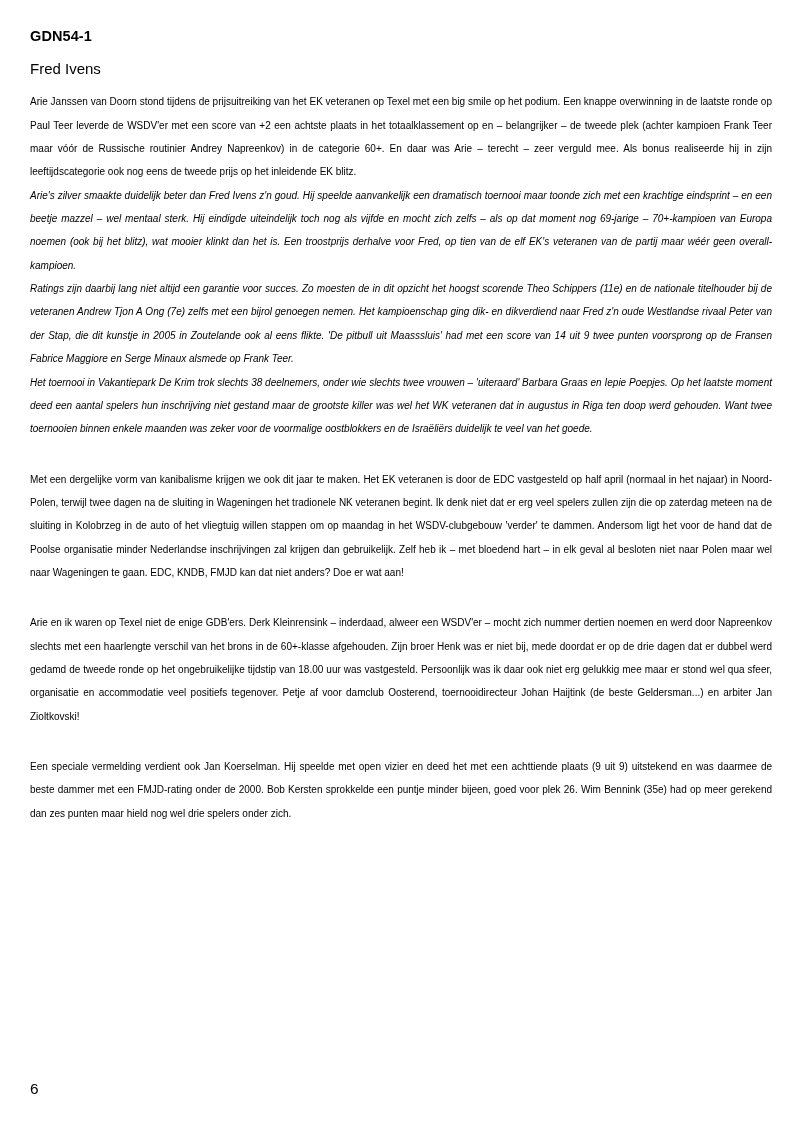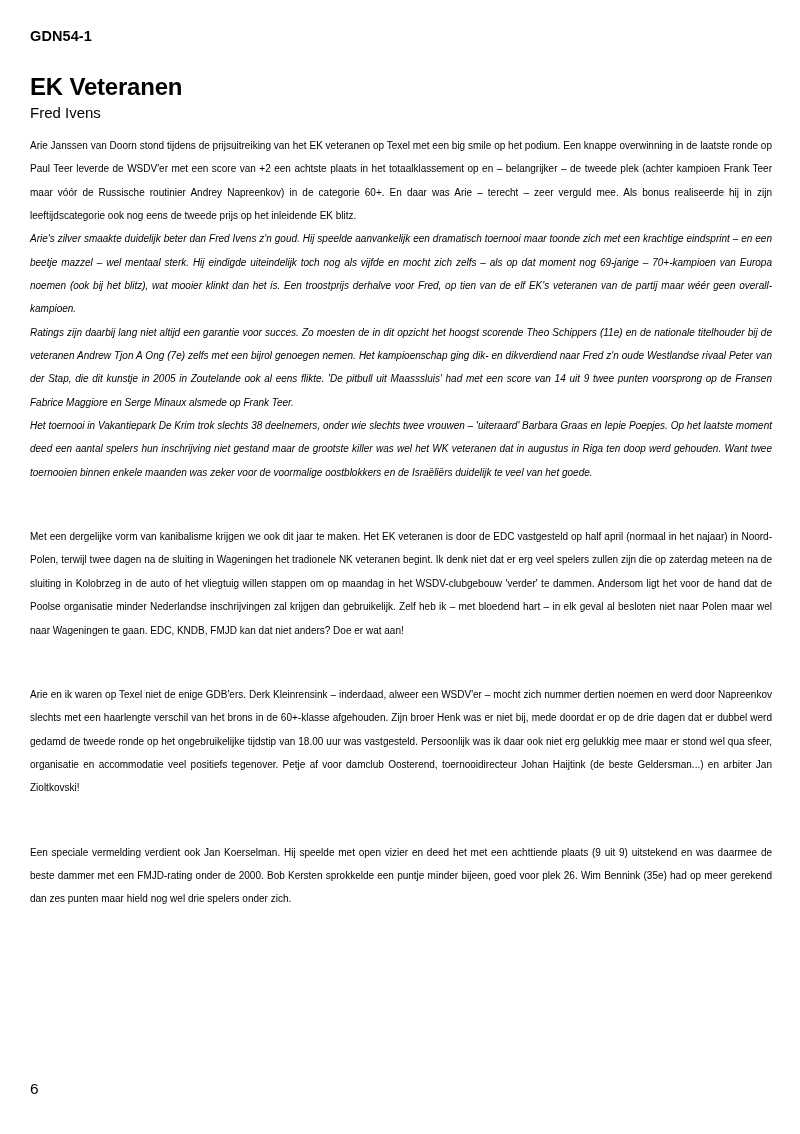--- a/index.html
+++ b/index.html
@@ -26,21 +26,21 @@
     position: absolute;
     left: 30px;
     top: 28px;
     width: 742px;
   }
   .doc-code {
     font-size: 14.5px;
     font-weight: bold;
     letter-spacing: 0.1px;
     line-height: 1.2;
-    margin: 0 0 28px 0;
+    margin: 0 0 15px 0;
   }
   .doc-title {
     font-size: 24px;
     font-weight: bold;
     line-height: 1.15;
     letter-spacing: -0.2px;
     margin: 0 0 3px 0;
   }
   .doc-author {
     font-size: 15px;
@@ -58,40 +58,39 @@
   }
   .body-text .blk {
     display: block;
     margin: 0;
   }
   .body-text .blk + .blk {
     margin-top: 0;
     font-style: italic;
   }
   .group + .group {
-    margin-top: 41px;
+    margin-top: 27px;
   }
   .page-number {
     position: absolute;
     left: 30px;
     top: 1080px;
     font-size: 15.4px;
     line-height: 1.2;
   }
 </style>
 </head>
 <body>
 
 <div class="page">
 
   <div class="content">
 
     <div class="doc-code">GDN54-1</div>
 
-    <h1 class="doc-title">EK Veteranen</h1>
 
     <div class="doc-author">Fred Ivens</div>
 
     <div class="group">
       <p class="body-text">
         <span class="blk">Arie Janssen van Doorn stond tijdens de prijsuitreiking van het EK veteranen op Texel met een big smile op het podium. Een knappe overwinning in de laatste ronde op Paul Teer leverde de WSDV'er met een score van +2 een achtste plaats in het totaalklassement op en – belangrijker – de tweede plek (achter kampioen Frank Teer maar vóór de Russische routinier Andrey Napreenkov) in de categorie 60+. En daar was Arie – terecht – zeer verguld mee. Als bonus realiseerde hij in zijn leeftijdscategorie ook nog eens de tweede prijs op het inleidende EK blitz.</span>
         <span class="blk">Arie's zilver smaakte duidelijk beter dan Fred Ivens z'n goud. Hij speelde aanvankelijk een dramatisch toernooi maar toonde zich met een krachtige eindsprint – en een beetje mazzel – wel mentaal sterk. Hij eindigde uiteindelijk toch nog als vijfde en mocht zich zelfs – als op dat moment nog 69-jarige – 70+-kampioen van Europa noemen (ook bij het blitz), wat mooier klinkt dan het is. Een troostprijs derhalve voor Fred, op tien van de elf EK's veteranen van de partij maar wéér geen overall-kampioen.</span>
         <span class="blk">Ratings zijn daarbij lang niet altijd een garantie voor succes. Zo moesten de in dit opzicht het hoogst scorende Theo Schippers (11e) en de nationale titelhouder bij de veteranen Andrew Tjon A Ong (7e) zelfs met een bijrol genoegen nemen. Het kampioenschap ging dik- en dikverdiend naar Fred z'n oude Westlandse rivaal Peter van der Stap, die dit kunstje in 2005 in Zoutelande ook al eens flikte. 'De pitbull uit Maasssluis' had met een score van 14 uit 9 twee punten voorsprong op de Fransen Fabrice Maggiore en Serge Minaux alsmede op Frank Teer.</span>
         <span class="blk">Het toernooi in Vakantiepark De Krim trok slechts 38 deelnemers, onder wie slechts twee vrouwen – 'uiteraard' Barbara Graas en Iepie Poepjes. Op het laatste moment deed een aantal spelers hun inschrijving niet gestand maar de grootste killer was wel het WK veteranen dat in augustus in Riga ten doop werd gehouden. Want twee toernooien binnen enkele maanden was zeker voor de voormalige oostblokkers en de Israëliërs duidelijk te veel van het goede.</span>
       </p>

